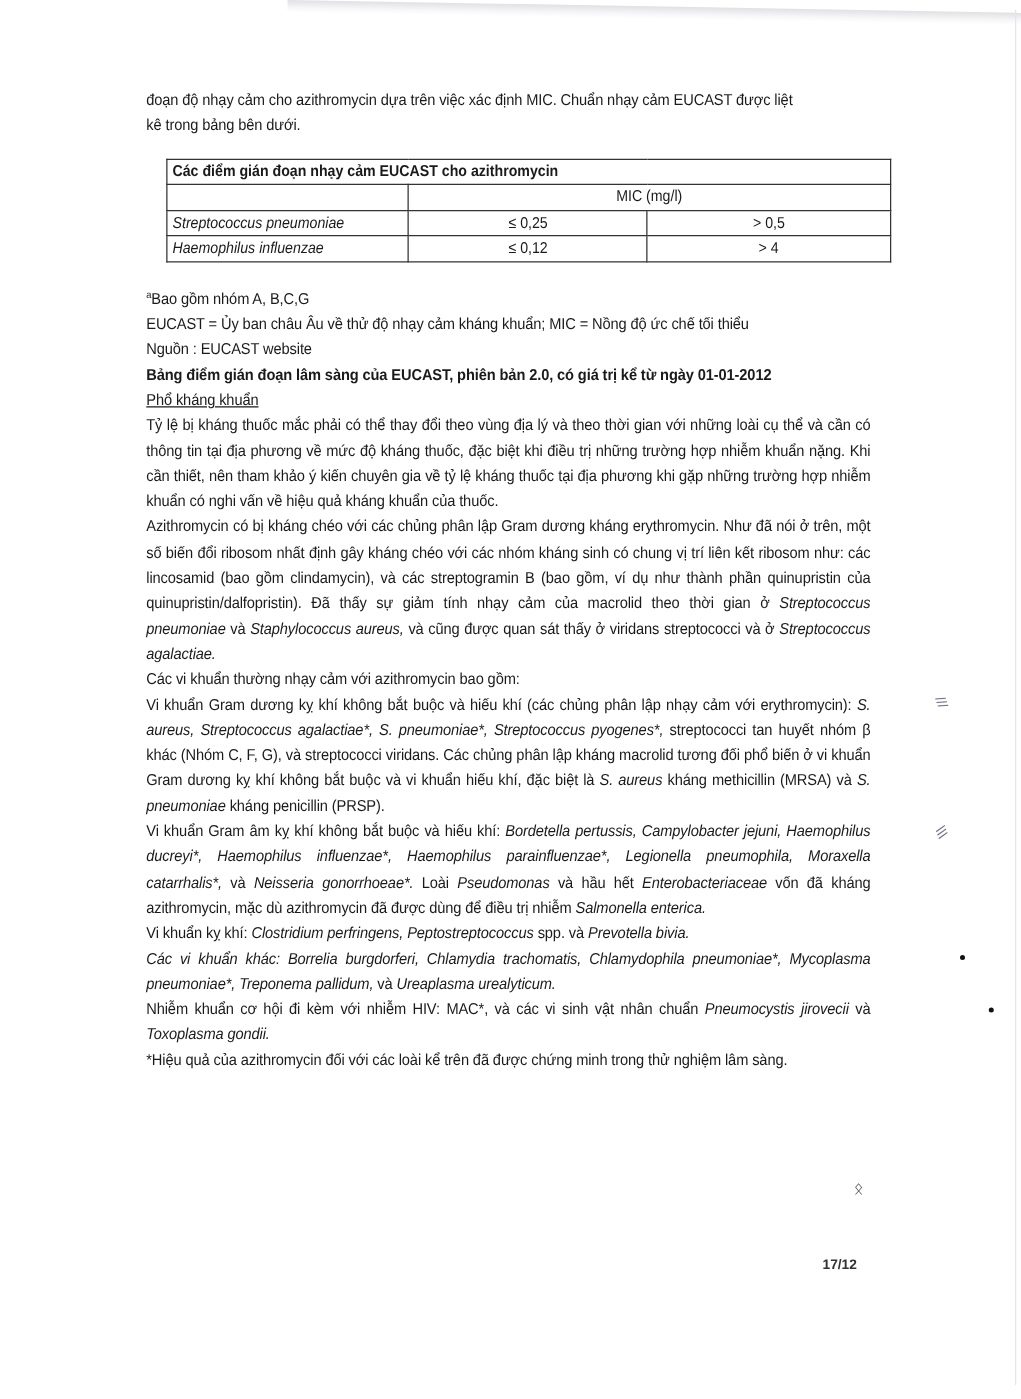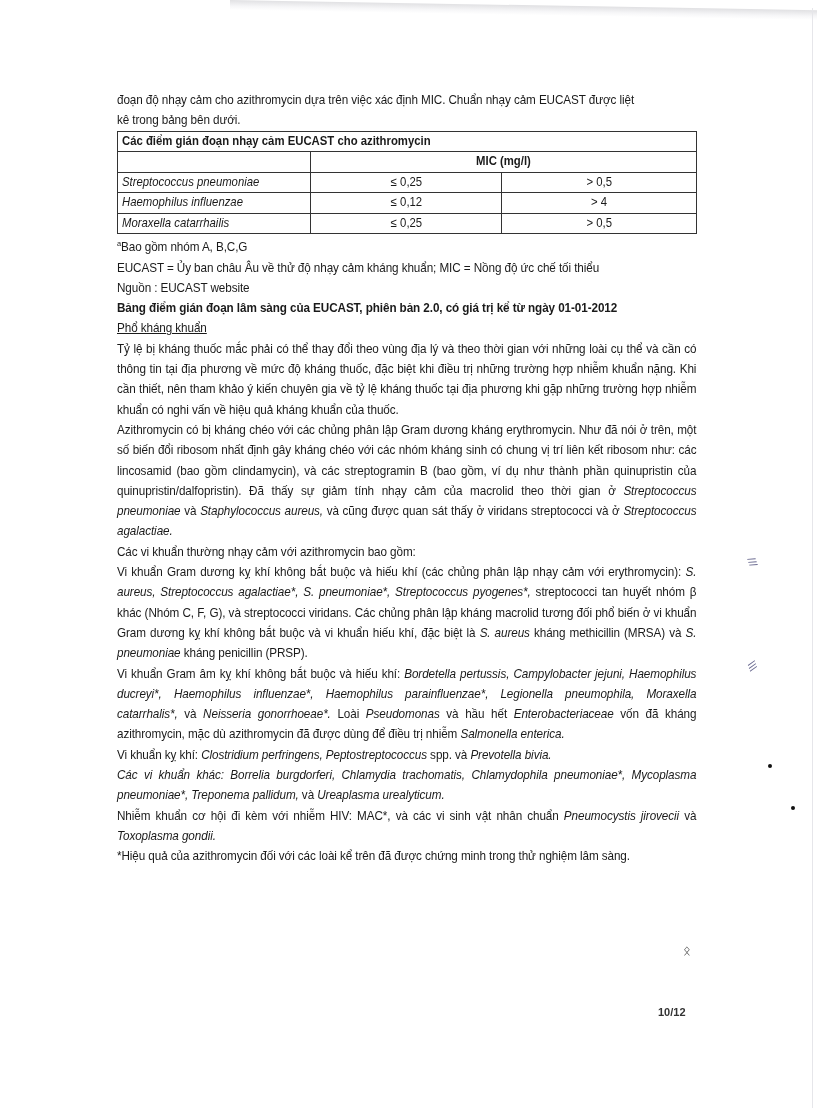--- a/index.html
+++ b/index.html
@@ -6,34 +6,34 @@
   body {
     width: 817px; height: 1119px; background: #ffffff; position: relative; overflow: hidden;
     font-family: "Liberation Sans", sans-serif; color: #1a1a1a;
   }
   .scan-shadow {
     position: absolute; left: 230px; top: 0; width: 587px; height: 10px;
     background: linear-gradient(to bottom, #d9d9dc 0%, #f4f4f6 60%, #ffffff 100%);
     transform: skewY(1deg); transform-origin: left top; opacity: .8;
   }
   .scan-edge-right { position:absolute; right:4px; top:8px; width:1px; height:1100px; background:#e6e6ea; }
-  .page { position: absolute; left: 117px; top: 90px; width: 580px; font-size: 12.6px; line-height: 20.3px; }
+  .page { position: absolute; left: 117px; top: 70px; width: 580px; font-size: 12.6px; line-height: 20.3px; }
   .p { margin: 0; text-align: justify; text-align-last: left; letter-spacing: -0.1px; transform: scaleX(0.93); transform-origin: left top; width: 623px; }
   i, .it { font-style: italic; }
   b, .bold { font-weight: bold; }
   .u { text-decoration: underline; }
 
   table.mic {
-    border-collapse: collapse; width: 579px; margin: 0; font-size: 12.6px;
+    border-collapse: collapse; width: 579px; margin: 16px; font-size: 12.6px;
     table-layout: fixed;
   }
   table.mic td { border: 1px solid #333; height: 19.5px; padding: 0 4px; line-height: 19px; white-space: nowrap; overflow: hidden; }
   table.mic td.c { text-align: center; }
   table.mic .title td { font-weight: bold; }
-  table.mic .hdr td { font-weight: bold; }
+  table.mic .hdr td { font-weight: normal; }
   .cond { display:inline-block; transform: scaleX(0.9); transform-origin: left center; }
   .condc { display:inline-block; transform: scaleX(0.9); transform-origin: center center; }
 
   .pager { position: absolute; left: 658px; top: 1006px; font-size: 11px; font-weight: bold; color: #333; }
   .mark { position: absolute; color: #6a6a90; font-size: 11px; }
   .dot { position: absolute; width: 4px; height: 4px; border-radius: 50%; background: #111; }
 </style>
 </head>
 <body>
 
@@ -61,25 +61,20 @@
     <tr>
       <td><span class="cond"><i>Streptococcus pneumoniae</i></span></td>
       <td class="c"><span class="condc">≤ 0,25</span></td>
       <td class="c"><span class="condc">&gt; 0,5</span></td>
     </tr>
     <tr>
       <td><span class="cond"><i>Haemophilus influenzae</i></span></td>
       <td class="c"><span class="condc">≤ 0,12</span></td>
       <td class="c"><span class="condc">&gt; 4</span></td>
     </tr>
-    <tr>
-      <td><span class="cond"><i>Moraxella catarrhailis</i></span></td>
-      <td class="c"><span class="condc">≤ 0,25</span></td>
-      <td class="c"><span class="condc">&gt; 0,5</span></td>
-    </tr>
   </tbody>
     </table>
 
   <p class="p"><sup style="font-size:8px">a</sup><span>Bao gồm nhóm A, B,C,G</span></p>
   <p class="p">EUCAST = Ủy ban châu Âu về thử độ nhạy cảm kháng khuẩn; MIC = Nồng độ ức chế tối thiểu</p>
   <p class="p">Nguồn : EUCAST website</p>
   <p class="p bold">Bảng điểm gián đoạn lâm sàng của EUCAST, phiên bản 2.0, có giá trị kể từ ngày 01-01-2012</p>
   <p class="p u">Phổ kháng khuẩn</p>
 
   <p class="p">Tỷ lệ bị kháng thuốc mắc phải có thể thay đổi theo vùng địa lý và theo thời gian với những loài cụ thể và cần có thông tin tại địa phương về mức độ kháng thuốc, đặc biệt khi điều trị những trường hợp nhiễm khuẩn nặng. Khi cần thiết, nên tham khảo ý kiến chuyên gia về tỷ lệ kháng thuốc tại địa phương khi gặp những trường hợp nhiễm khuẩn có nghi vấn về hiệu quả kháng khuẩn của thuốc.</p>
@@ -100,13 +95,13 @@
 
   <p class="p">*Hiệu quả của azithromycin đối với các loài kể trên đã được chứng minh trong thử nghiệm lâm sàng.</p>
 </div>
 
 <div class="mark" style="left:748px;top:556px;transform:rotate(70deg)">///</div>
 <div class="mark" style="left:748px;top:660px;transform:rotate(70deg)">\\\</div>
 <div class="dot" style="left:768px;top:764px"></div>
 <div class="dot" style="left:791px;top:806px"></div>
 <div class="mark" style="left:683px;top:943px;color:#444;font-size:13px">ᛟ</div>
 
-<div class="pager">10/12</div>
+<div class="pager">17/12</div>
 
 </body></html>

